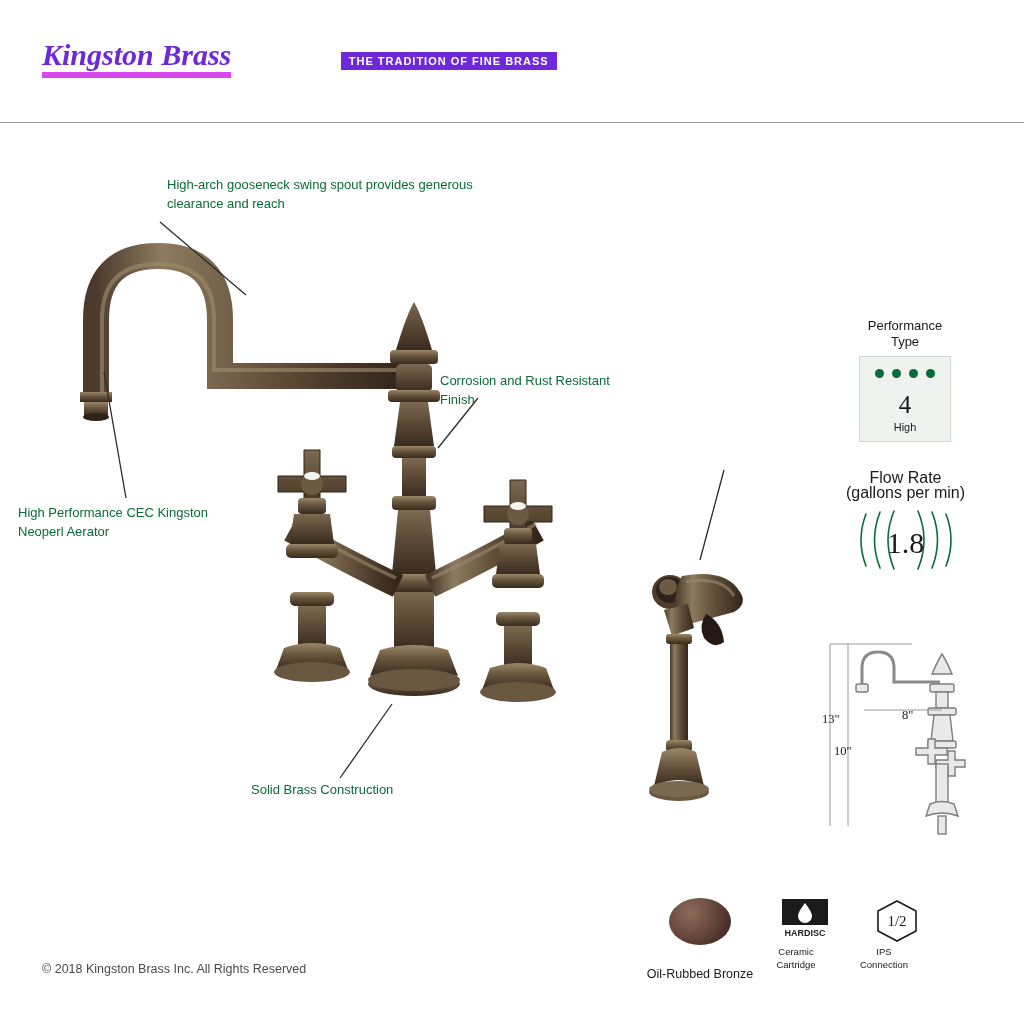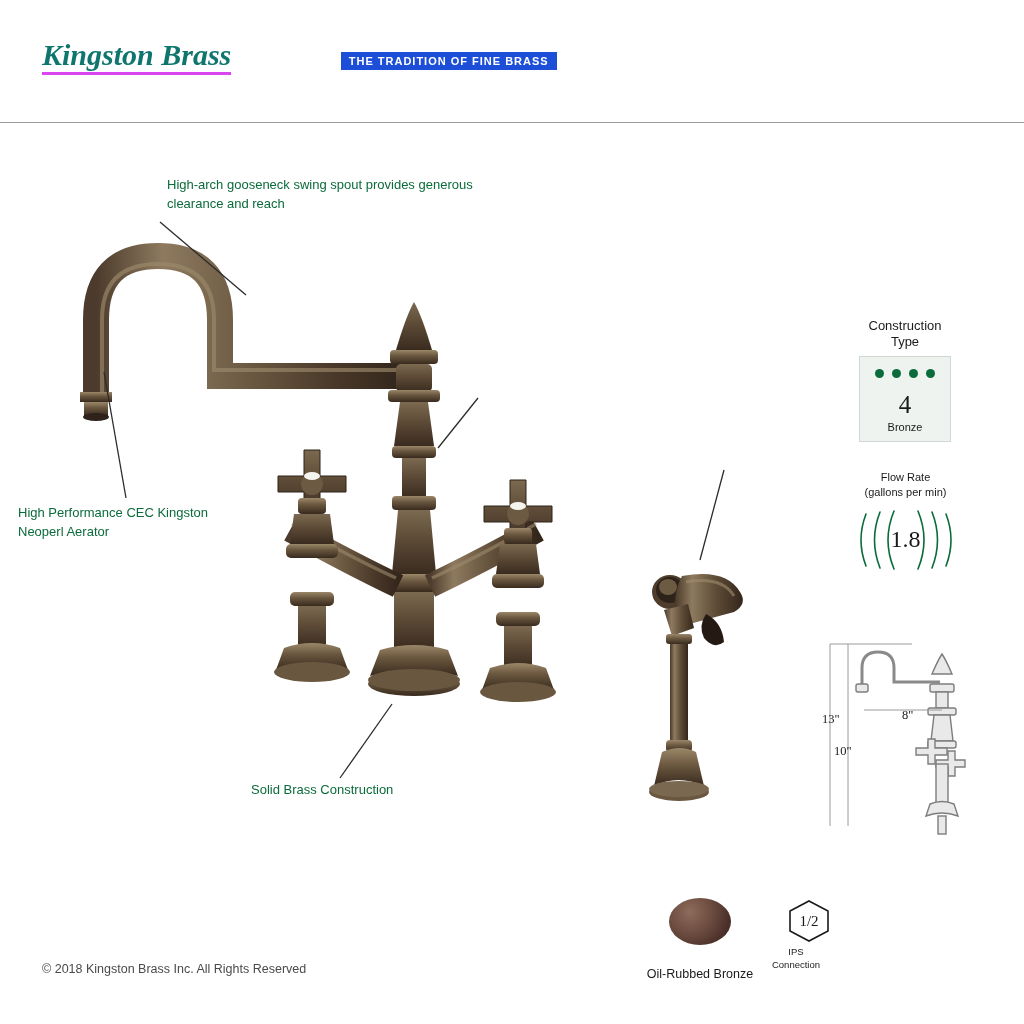--- a/index.html
+++ b/index.html
@@ -13,30 +13,30 @@
   }
   .page { position: absolute; inset: 0; }
 
   
   .brand { position: absolute; left: 42px; top: 40px; }
   .brand-name {
     font-family: "Liberation Serif", serif;
     font-style: italic;
     font-weight: bold;
     font-size: 30px;
-    color: #0f766e;
+    color: #6d28d9;
     letter-spacing: 0px;
     line-height: 1;
-    border-bottom: 3px solid #d946ef;
+    border-bottom: 6px solid #d946ef;
     padding-bottom: 2px;
     display: inline-block;
   }
   .brand-tag {
     margin-top: 9px;
-    background: #1d4ed8;
+    background: #6d28d9;
     color: #ffffff;
     font-size: 11px;
     font-weight: bold;
     letter-spacing: 1.0px;
     padding: 3px 8px 3px 8px;
     display: inline-block;
     margin-left: 105px;
   }
   .header-rule {
     position: absolute; left: 0; top: 122px; width: 1024px; height: 1px;
@@ -74,26 +74,26 @@
   .holes { position: absolute; left: 0; right: 0; top: 12px; display: flex; justify-content: center; gap: 8px; }
   .hole { width: 9px; height: 9px; border-radius: 50%; background: #0b6b3a; }
   .hole-count {
     position: absolute; left: 0; right: 0; top: 34px;
     font-size: 25px; color: #1a1a1a; font-family: "Liberation Serif", serif;
   }
   .hole-label { position: absolute; left: 0; right: 0; top: 64px; font-size: 11px; color: #1a1a1a; }
 
   
   .flow-wrap { position: absolute; left: 818px; top: 470px; width: 175px; text-align: center; }
-  .flow-title { color: #1a1a1a; font-size: 11px; line-height: 15px; }
+  .flow-title { color: #1a1a1a; font-size: 16px; line-height: 15px; }
   .flow-graphic { position: relative; height: 70px; margin-top: 6px; }
   .flow-value {
     position: absolute; left: 0; right: 0; top: 20px;
     font-family: "Liberation Serif", serif;
-    font-size: 24px; color: #1a1a1a;
+    font-size: 30px; color: #1a1a1a;
   }
 
   
   .footer-text { position: absolute; left: 42px; top: 896px; }
   .footer-line { font-size: 14.5px; color: #333333; margin-bottom: 13px; }
   .copyright { position: absolute; left: 42px; top: 962px; font-size: 12.5px; color: #4a4a4a; }
 
   .finish-wrap { position: absolute; left: 620px; top: 898px; width: 160px; text-align: center; }
   .finish-swatch {
     width: 62px; height: 47px; margin: 0 auto;
@@ -214,20 +214,21 @@
 
   <svg style="position:absolute;left:0;top:0;width:1024px;height:1024px;pointer-events:none">
     <line x1="246" y1="295" x2="160" y2="222" stroke="#2b2b2b" stroke-width="1.3"></line>
     <line x1="438" y1="448" x2="478" y2="398" stroke="#2b2b2b" stroke-width="1.3"></line>
     <line x1="104" y1="372" x2="126" y2="498" stroke="#2b2b2b" stroke-width="1.3"></line>
     <line x1="392" y1="704" x2="340" y2="778" stroke="#2b2b2b" stroke-width="1.3"></line>
     <line x1="700" y1="560" x2="724" y2="470" stroke="#2b2b2b" stroke-width="1.3"></line>
   </svg>
 
   <div class="callout co-spout">High-arch gooseneck swing spout provides generous clearance and reach</div>
+  <div class="callout co-finish">Corrosion and Rust Resistant Finish</div>
   <div class="callout co-aerator">High Performance CEC Kingston Neoperl Aerator</div>
   <div class="callout co-brass">Solid Brass Construction</div>
 
   <svg class="sprayer-svg" width="150" height="290" viewBox="0 0 150 290">
     <defs>
       <linearGradient id="sbrz" x1="0" y1="0" x2="1" y2="0">
         <stop offset="0%" stop-color="#4a3929"></stop>
         <stop offset="25%" stop-color="#8d7a5f"></stop>
         <stop offset="60%" stop-color="#5f4c37"></stop>
         <stop offset="100%" stop-color="#33261b"></stop>
@@ -254,31 +255,31 @@
 
     <rect x="40" y="104" width="18" height="96" fill="url(#sbrz)"></rect>
     <rect x="36" y="200" width="26" height="12" rx="4" fill="url(#sbrzH)"></rect>
 
     <path d="M32 212 q18 -8 34 0 l8 34 q-26 -12 -50 0 z" fill="url(#sbrzH)"></path>
     <ellipse cx="49" cy="252" rx="30" ry="9" fill="#6a5740"></ellipse>
     <ellipse cx="49" cy="249" rx="30" ry="8" fill="#7b6850"></ellipse>
   </svg>
 
   <div class="install-wrap">
-    <div class="install-title">Construction</div>
+    <div class="install-title">Performance</div>
     <div class="install-title">Type</div>
     <div class="install-box">
       <div class="holes">
         <span class="hole"></span>
         <span class="hole"></span>
         <span class="hole"></span>
         <span class="hole"></span>
       </div>
       <div class="hole-count">4</div>
-      <div class="hole-label">Bronze</div>
+      <div class="hole-label">High</div>
     </div>
   </div>
 
   <div class="flow-wrap">
     <div class="flow-title">Flow Rate</div>
     <div class="flow-title">(gallons per min)</div>
     <div class="flow-graphic">
       <svg width="175" height="70" viewBox="0 0 175 70">
         <g fill="none" stroke="#0b6b3a" stroke-width="1.6" stroke-linecap="round">
           <path d="M48 8  q-10 26 0 52"></path>
@@ -328,20 +329,31 @@
 
   <div class="copyright">© 2018 Kingston Brass Inc. All Rights Reserved</div>
 
   <div class="finish-wrap">
     <div class="finish-swatch"></div>
     <div class="finish-label">Oil-Rubbed Bronze</div>
   </div>
 
   <div class="certs">
 
+    <div class="cert">
+      <div class="cert-art">
+        <svg width="54" height="44" viewBox="0 0 54 44">
+          <rect x="4" y="0" width="46" height="26" fill="#1a1a1a"></rect>
+          <path d="M27 4 q7 9 7 13 a7 7 0 0 1 -14 0 q0 -4 7 -13 z" fill="#ffffff"></path>
+          <text x="27" y="37" font-family="Liberation Sans, sans-serif" font-size="9" font-weight="bold" text-anchor="middle" fill="#1a1a1a">HARDISC</text>
+        </svg>
+      </div>
+      <div class="cert-cap">Ceramic</div>
+      <div class="cert-cap">Cartridge</div>
+    </div>
 
     <div class="cert">
       <div class="cert-art">
         <svg width="46" height="44" viewBox="0 0 46 44">
           <polygon points="23,2 42,12 42,32 23,42 4,32 4,12" fill="#ffffff" stroke="#1a1a1a" stroke-width="1.6"></polygon>
           <text x="23" y="27" font-family="Liberation Serif, serif" font-size="15" text-anchor="middle" fill="#1a1a1a">1/2</text>
         </svg>
       </div>
       <div class="cert-cap">IPS</div>
       <div class="cert-cap">Connection</div>

